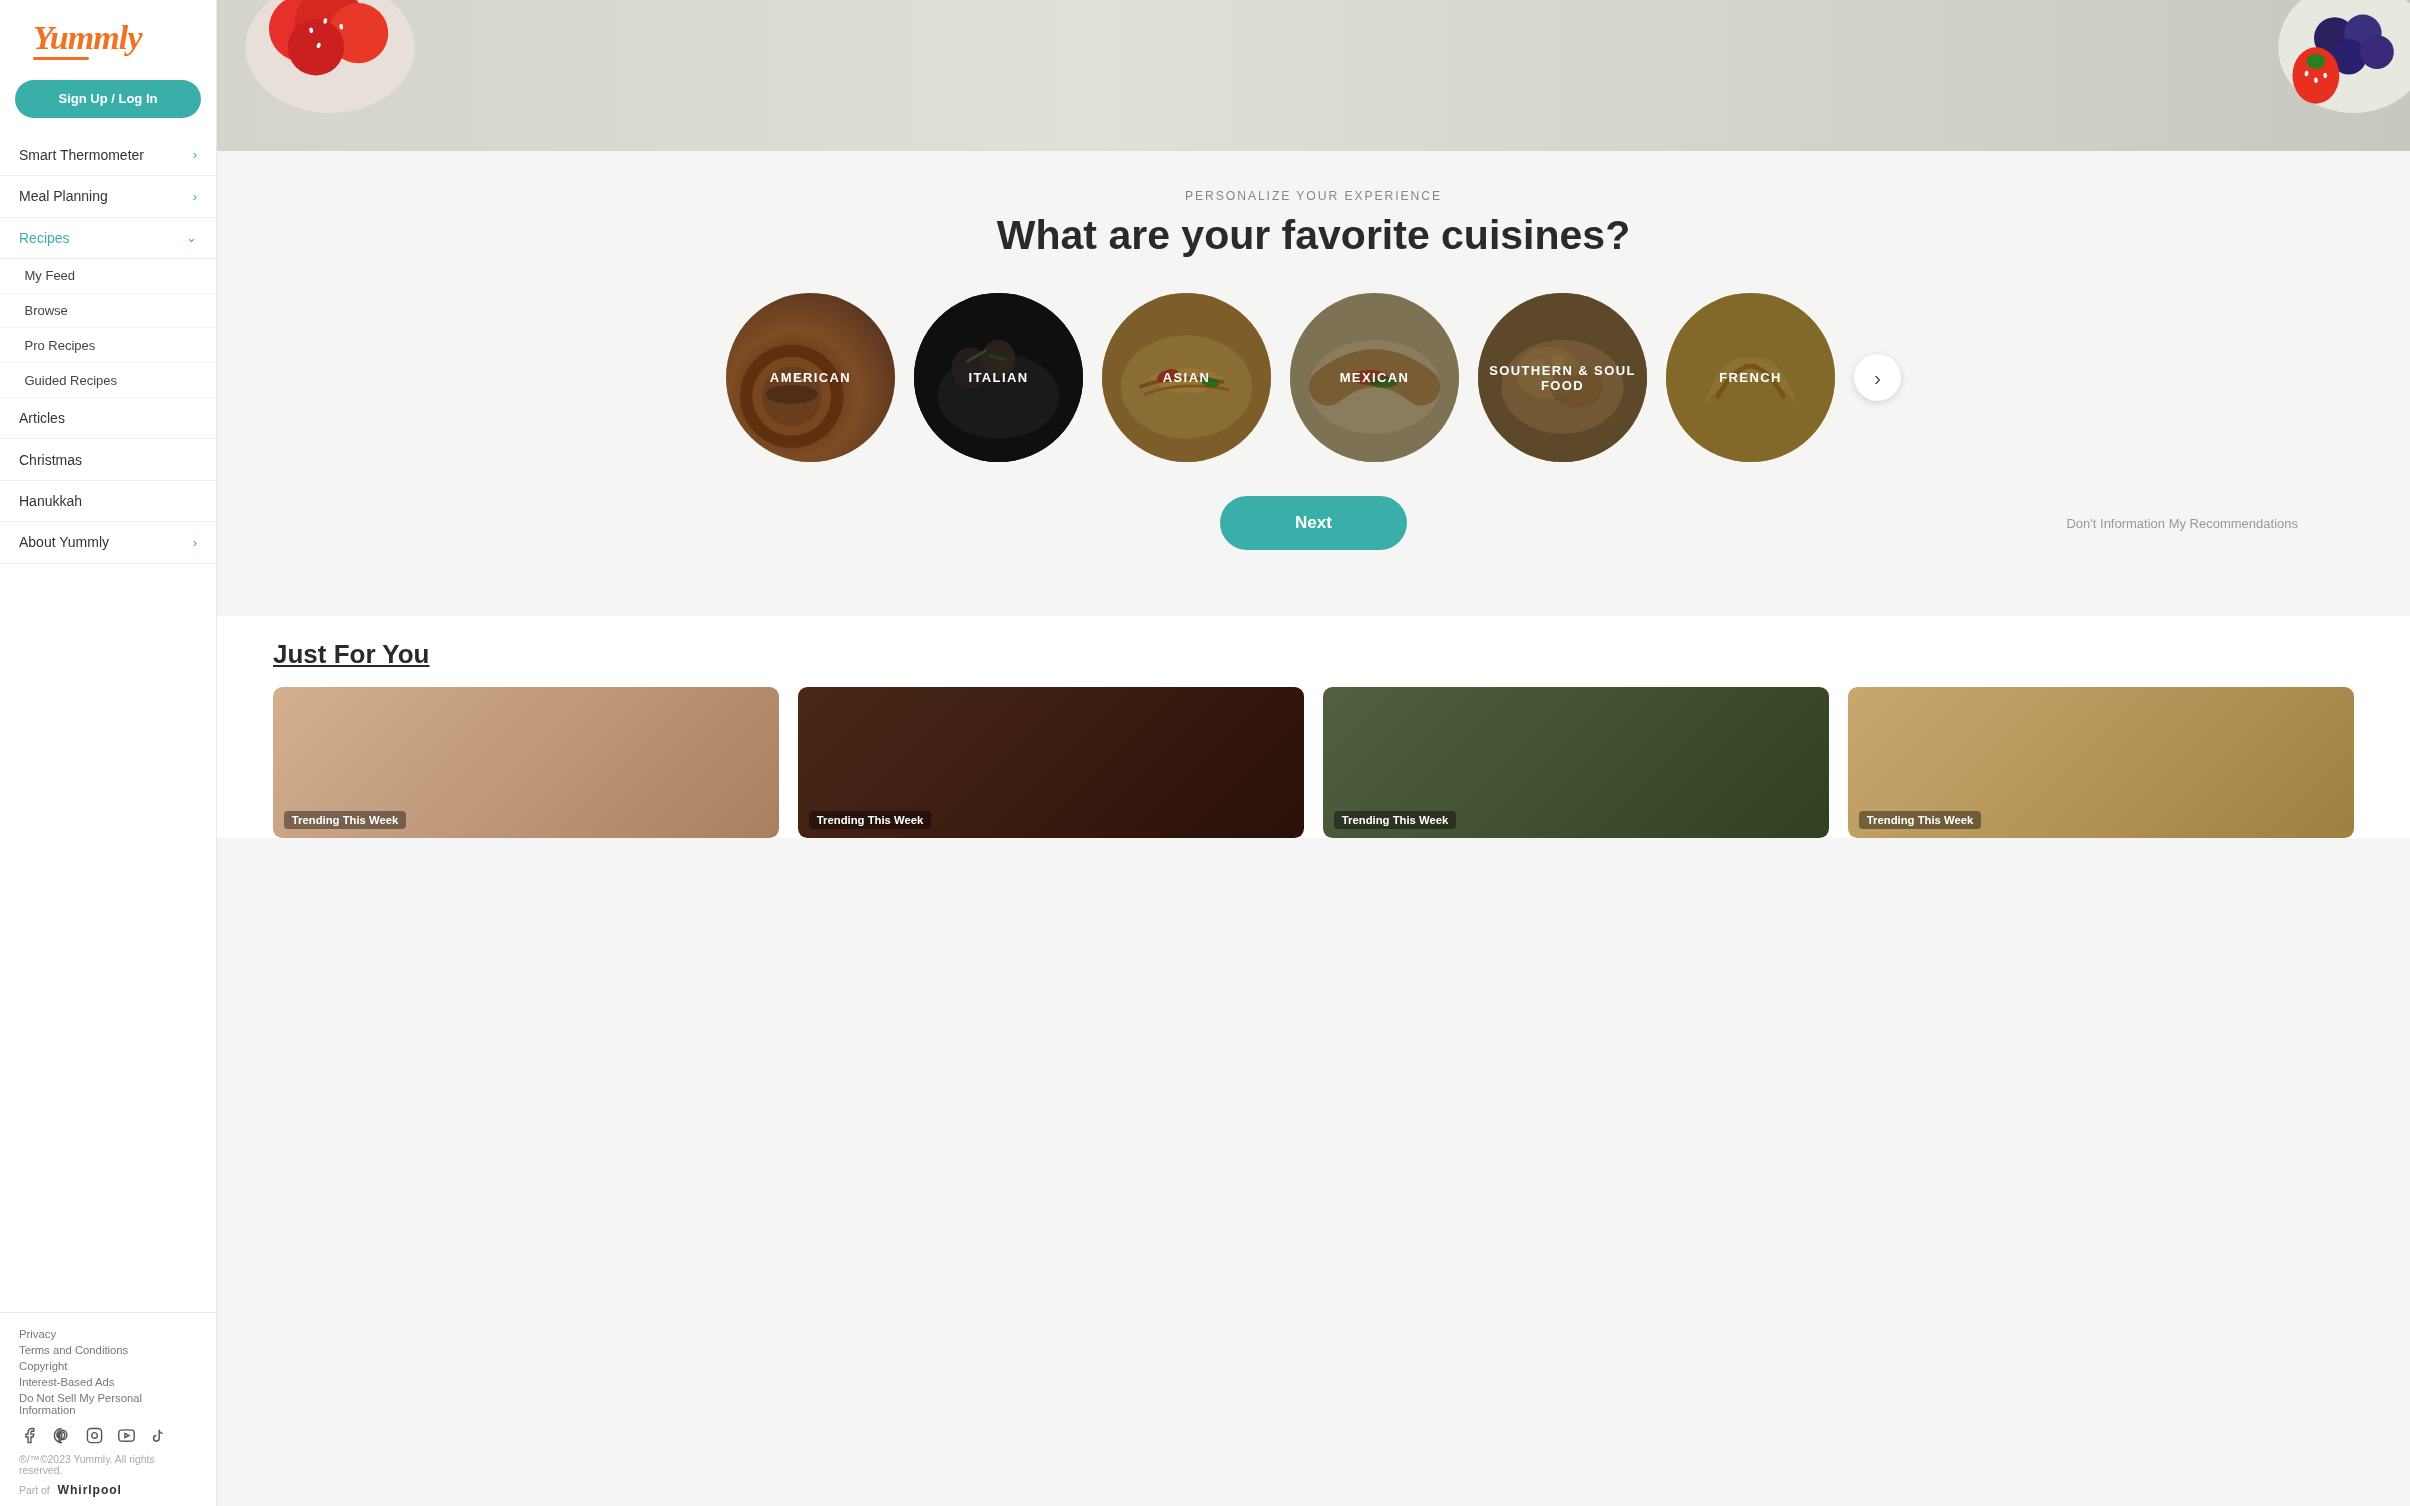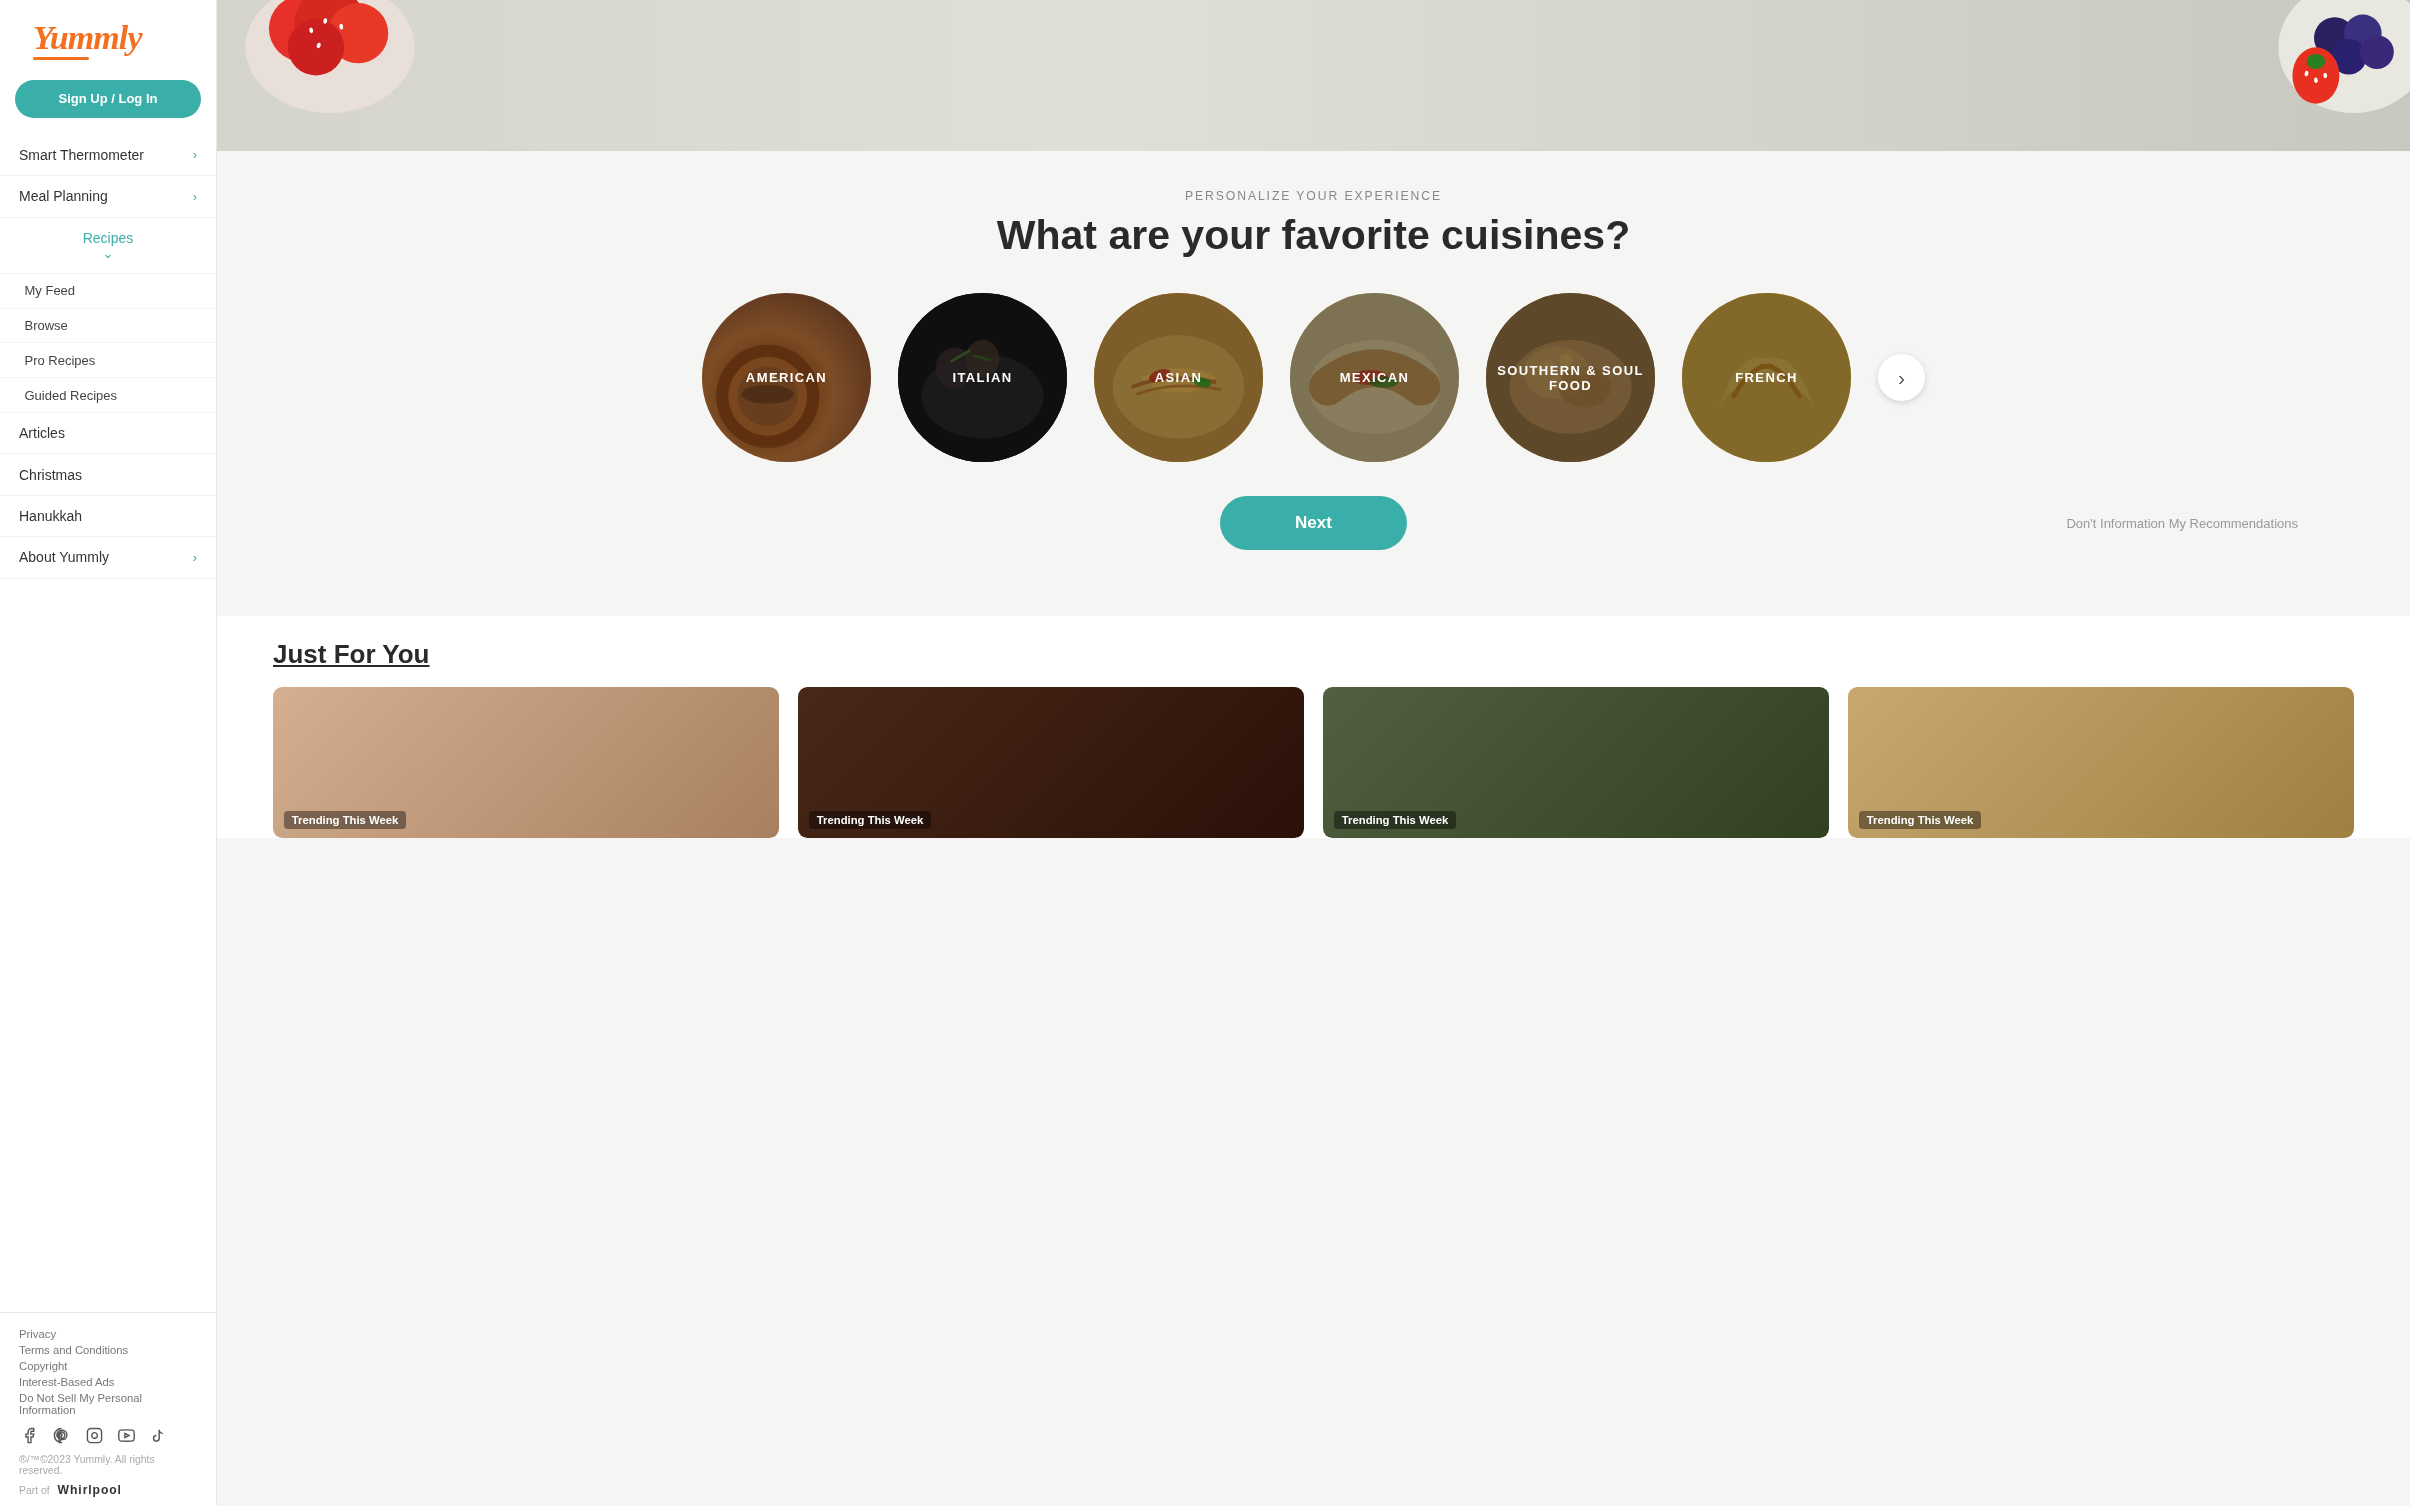--- a/index.html
+++ b/index.html
@@ -57,21 +57,20 @@
       justify-content: space-between;
       padding: 12.2px 19px;
       font-size: 14px;
       font-weight: 500;
       color: #333;
       cursor: pointer;
       border-bottom: 0.9px solid #f0f0f0;
     }
     .nav-item.active-section {
       color: #3aafa9;
-      flex-direction: column;
     }
     .nav-item .chevron {
       font-size: 13px;
       color: #3aafa9;
     }
     .nav-sub-item {
       padding: 9.4px 19px 9.4px 24.5px;
       font-size: 13px;
       color: #444;
       cursor: pointer;
@@ -189,21 +188,21 @@
       font-weight: 700;
       color: #2a2a2a;
       margin-bottom: 34px;
     }
 
     
     .cuisine-row {
       display: flex;
       align-items: center;
       justify-content: center;
-      gap: 27px;
+      gap: 19px;
       margin-bottom: 34px;
       position: relative;
     }
     .cuisine-circle {
       width: 169px;
       height: 169px;
       border-radius: 50%;
       overflow: hidden;
       position: relative;
       cursor: pointer;

